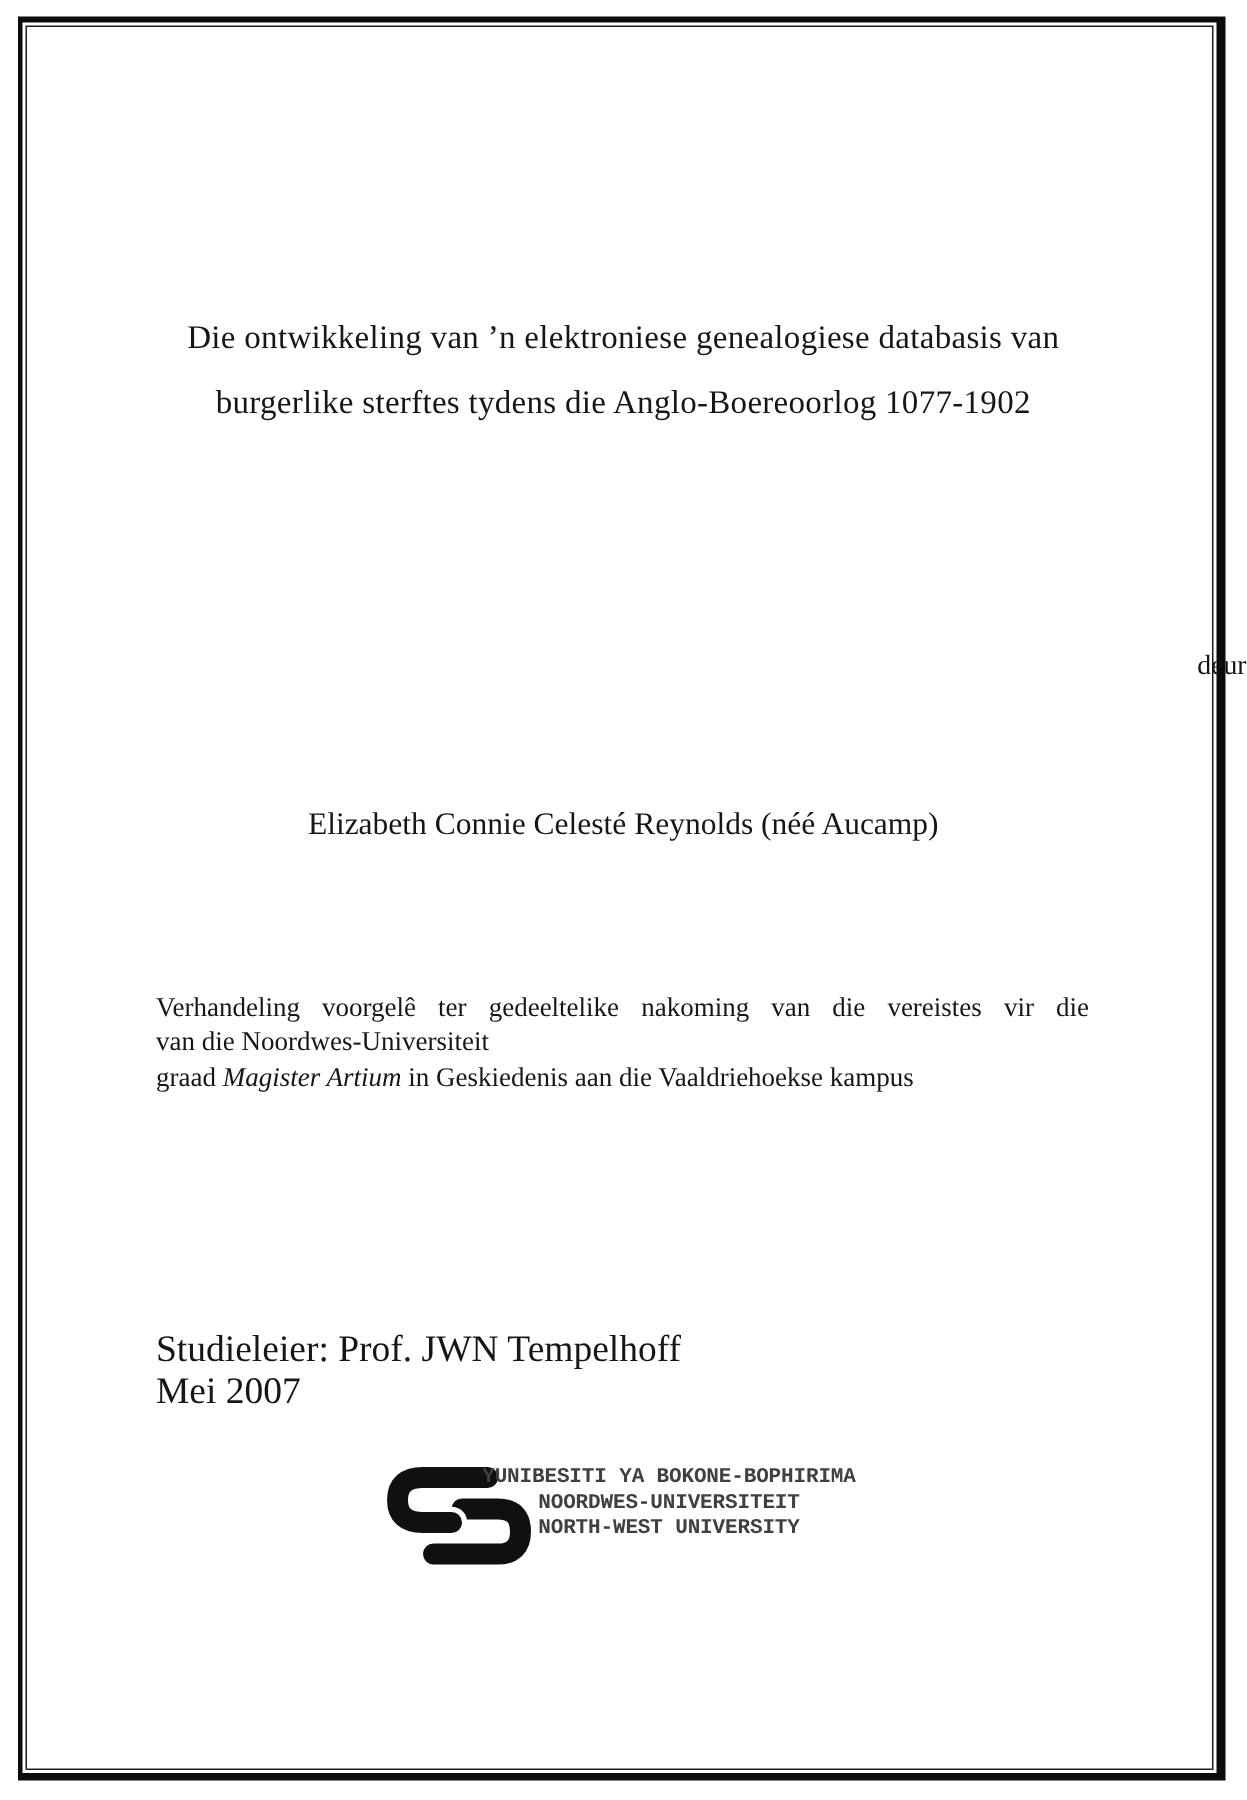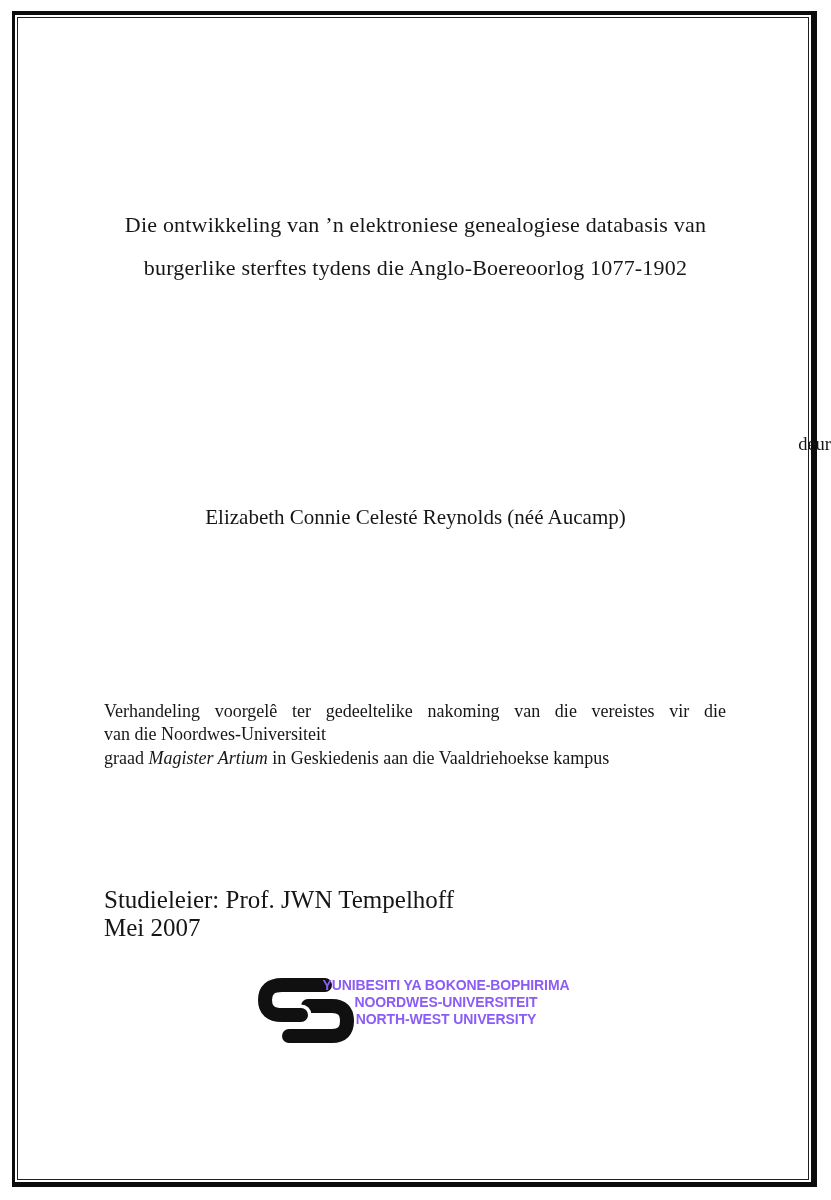--- a/index.html
+++ b/index.html
@@ -37,35 +37,34 @@
 
   .byline {
     position: absolute;
     left: 0; right: 0; top: 434px;
     text-align: right;
     font-size: 18.5px;
   }
 
   .author-line {
     position: absolute;
-    left: 0; right: 0; top: 505px;
+    left: 0; right: 0; top: 537px;
     text-align: center;
     font-size: 21px;
   }
 
   .statement {
     position: absolute;
     left: 104px; top: 660px; width: 622px;
     font-size: 18px;
     line-height: 23.4px;
   }
   .statement .justified {
     text-align: justify;
     text-align-last: justify;
-    margin-top: 40px;
   }
   .italic { font-style: italic; }
 
   .supervisor-block {
     position: absolute;
     left: 104px; top: 886px;
     font-size: 25px;
     line-height: 28px;
   }
 
@@ -77,26 +76,26 @@
   .logo-mark {
     position: absolute;
     left: 0; top: 1px;
     width: 100px; height: 78px;
   }
   .logo-text {
     position: absolute;
     left: 60px; top: 5px;
     width: 256px;
     text-align: center;
-    font-family: Liberation Sans, sans-serif;
+    font-family: Liberation Mono, monospace;
     font-weight: bold;
     font-size: 14px;
     line-height: 16.8px;
     letter-spacing: -0.1px;
-    color: #8b5cf6;
+    color: #404040;
   }
   .logo-text div { white-space: nowrap; }
 </style>
 </head>
 <body>
 
 <div class="frame-outer">
   <div class="frame-inner"></div>
 </div>
 

